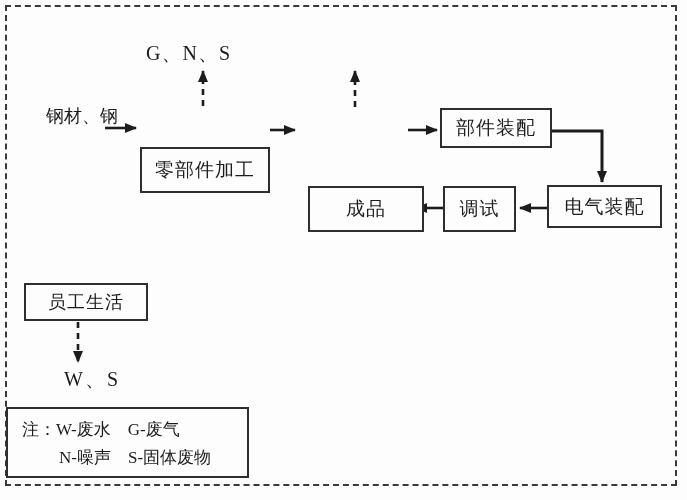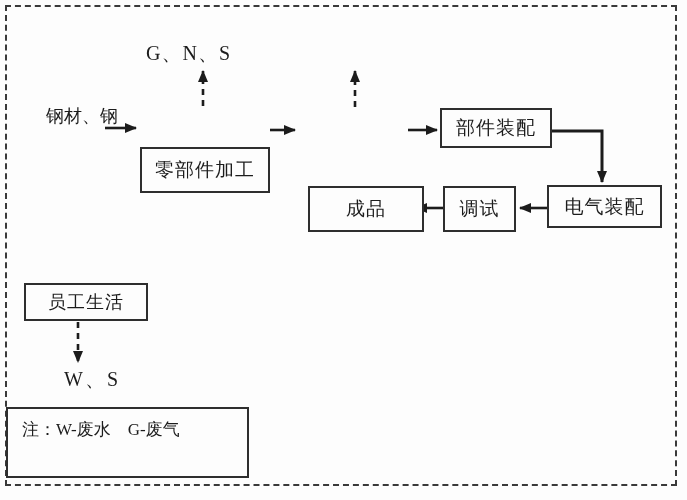--- a/index.html
+++ b/index.html
@@ -106,15 +106,16 @@
 
   <div class="node box-parts">零部件加工</div>
   <div class="node box-assembly">部件装配</div>
   <div class="node box-electrical">电气装配</div>
   <div class="node box-debug">调试</div>
   <div class="node box-product">成品</div>
   <div class="node box-staff">员工生活</div>
 
   <div class="note-box">
     <div class="note-line1">注：W-废水　G-废气</div>
+    <div class="note-line2">N-噪声　S-固体废物</div>
   </div>
 
 </div>
 
 </body></html>

